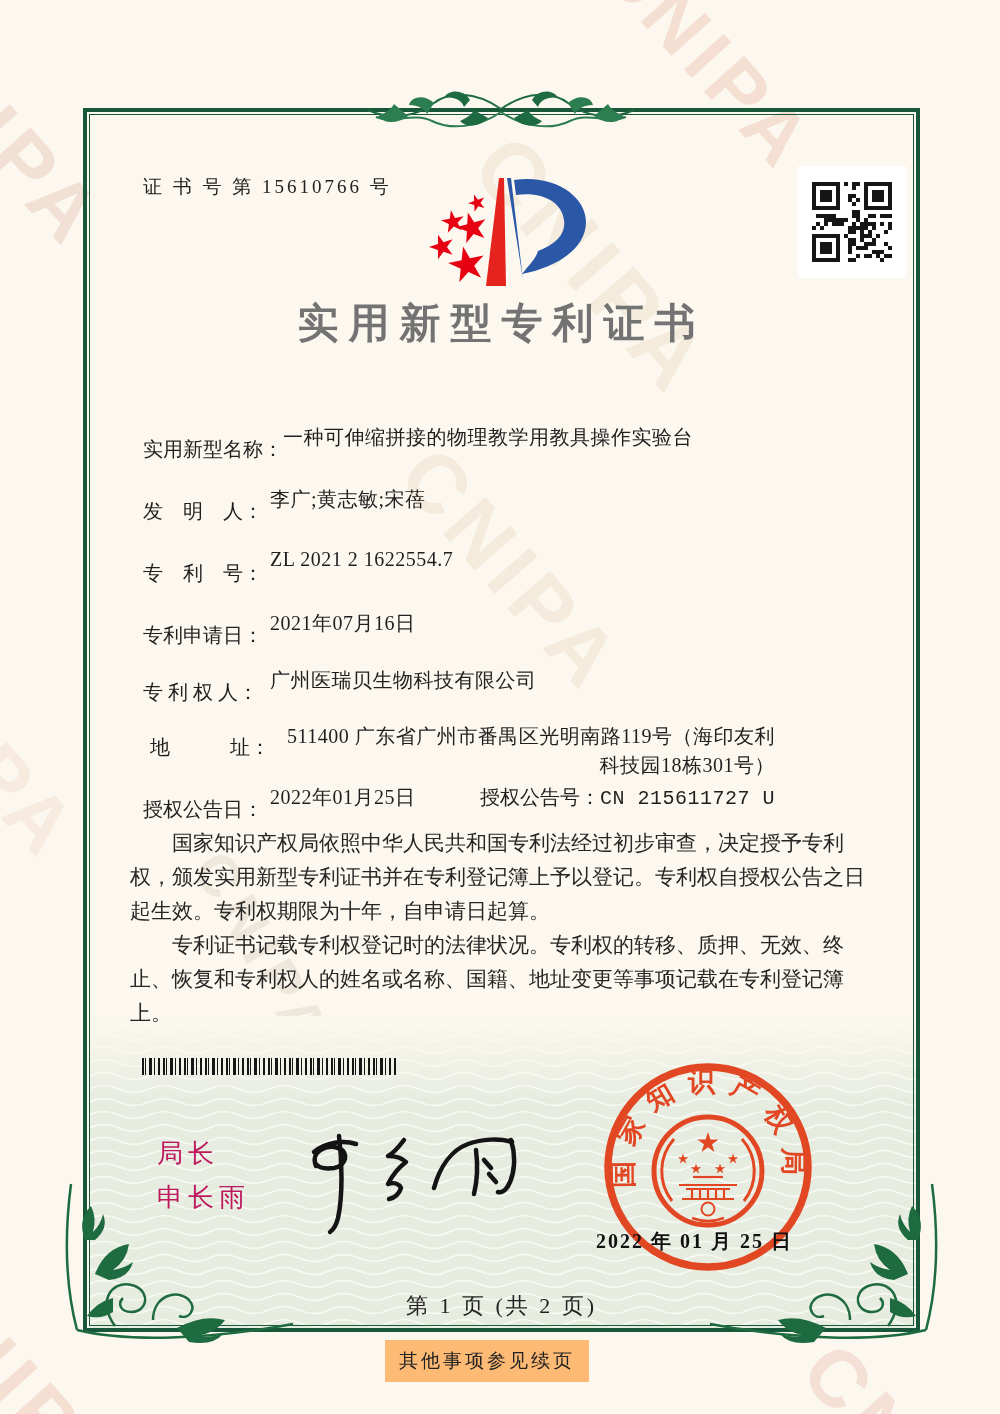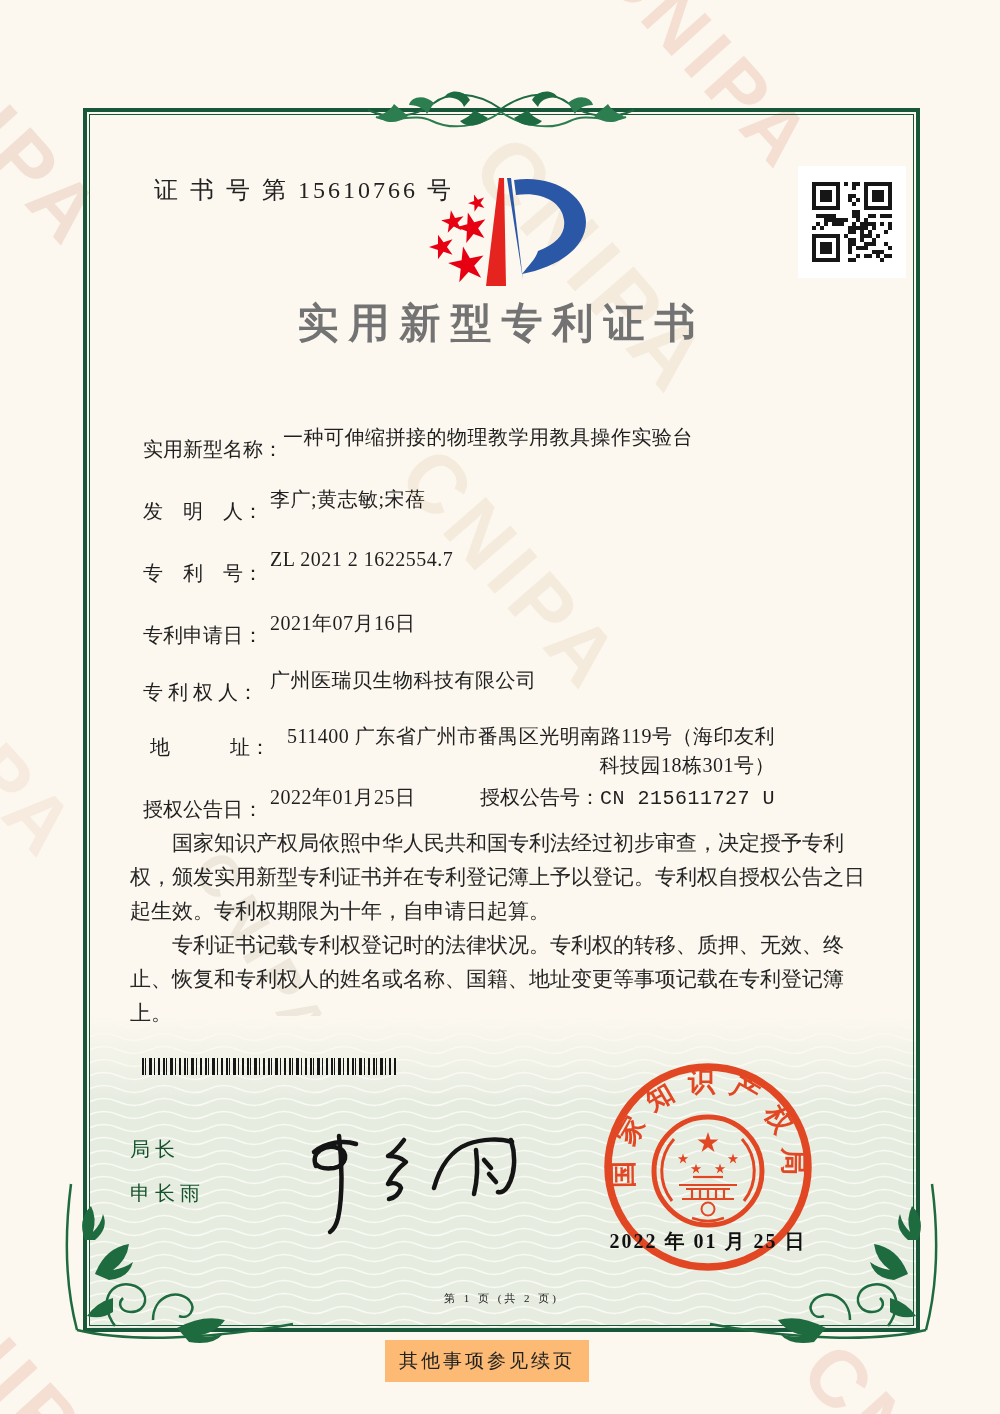--- a/index.html
+++ b/index.html
@@ -37,21 +37,21 @@
     background:linear-gradient(#fcf8ef, rgba(252,248,239,0));
   }
 
   
   .ornament-top{position:absolute; z-index:3; left:348px; top:82px; pointer-events:none;}
   .corner{position:absolute; z-index:3; pointer-events:none;}
   .corner-bl{left:55px; top:1178px;}
   .corner-br{left:688px; top:1178px; transform:scaleX(-1);}
 
   
-  .cert-no{position:absolute; z-index:4; left:154px; top:174px; font-size:24px; letter-spacing:3px; color:#222;}
+  .cert-no{position:absolute; z-index:4; left:143px; top:174px; font-size:19px; letter-spacing:3px; color:#222;}
   .qr{position:absolute; z-index:4; left:798px; top:166px;}
   .logo{position:absolute; z-index:4; left:420px; top:168px;}
   .title{
     position:absolute; z-index:4; left:83px; top:296px; width:837px;
     text-align:center; font-size:41px; font-weight:bold; letter-spacing:10px; color:#737373;
   }
 
   
   .fields{position:absolute; z-index:4; left:143px; top:420px; width:740px; font-size:20px;}
   .frow{position:absolute; left:0; white-space:nowrap;}
@@ -71,32 +71,32 @@
   
   .barcode{
     position:absolute; z-index:4; left:142px; top:1058px; width:255px; height:17px;
     background:repeating-linear-gradient(90deg,
       #161616 0 2px, transparent 2px 3px,
       #161616 3px 4px, transparent 4px 7px,
       #161616 7px 10px, transparent 10px 12px,
       #161616 12px 13px, transparent 13px 16px,
       #161616 16px 18px, transparent 18px 21px);
   }
-  .director{position:absolute; z-index:4; left:130px; font-size:20px; letter-spacing:5px;
-    font-family:"Liberation Sans", sans-serif; color:#14532d;}
+  .director{position:absolute; z-index:4; left:157px; font-size:26px; letter-spacing:5px;
+    font-family:"Liberation Sans", sans-serif; color:#be185d;}
   .director-title{top:1136px;}
   .director-name{top:1180px;}
   .signature{position:absolute; z-index:5; left:292px; top:1100px;}
   .seal{position:absolute; z-index:5; left:596px; top:1057px; opacity:.93;}
   .seal-date{
-    position:absolute; z-index:6; left:596px; top:1228px; width:224px; text-align:center;
+    position:absolute; z-index:6; left:596px; top:1228px; width:224px; 
     font-size:20px; letter-spacing:2px; color:#111; font-weight:bold;
   }
   .page-info{position:absolute; z-index:4; left:83px; top:1291px; width:837px; text-align:center;
-    font-size:11px; letter-spacing:3px; color:#222;}
+    font-size:22px; letter-spacing:3px; color:#222;}
   .cont-note{
     position:absolute; z-index:4; left:385px; top:1340px; width:204px; height:42px;
     background:#fdba74; text-align:center; line-height:42px; font-size:19px;
     letter-spacing:3px; color:#222;
   }
 </style>
 </head>
 <body>
 
 <div class="page">

